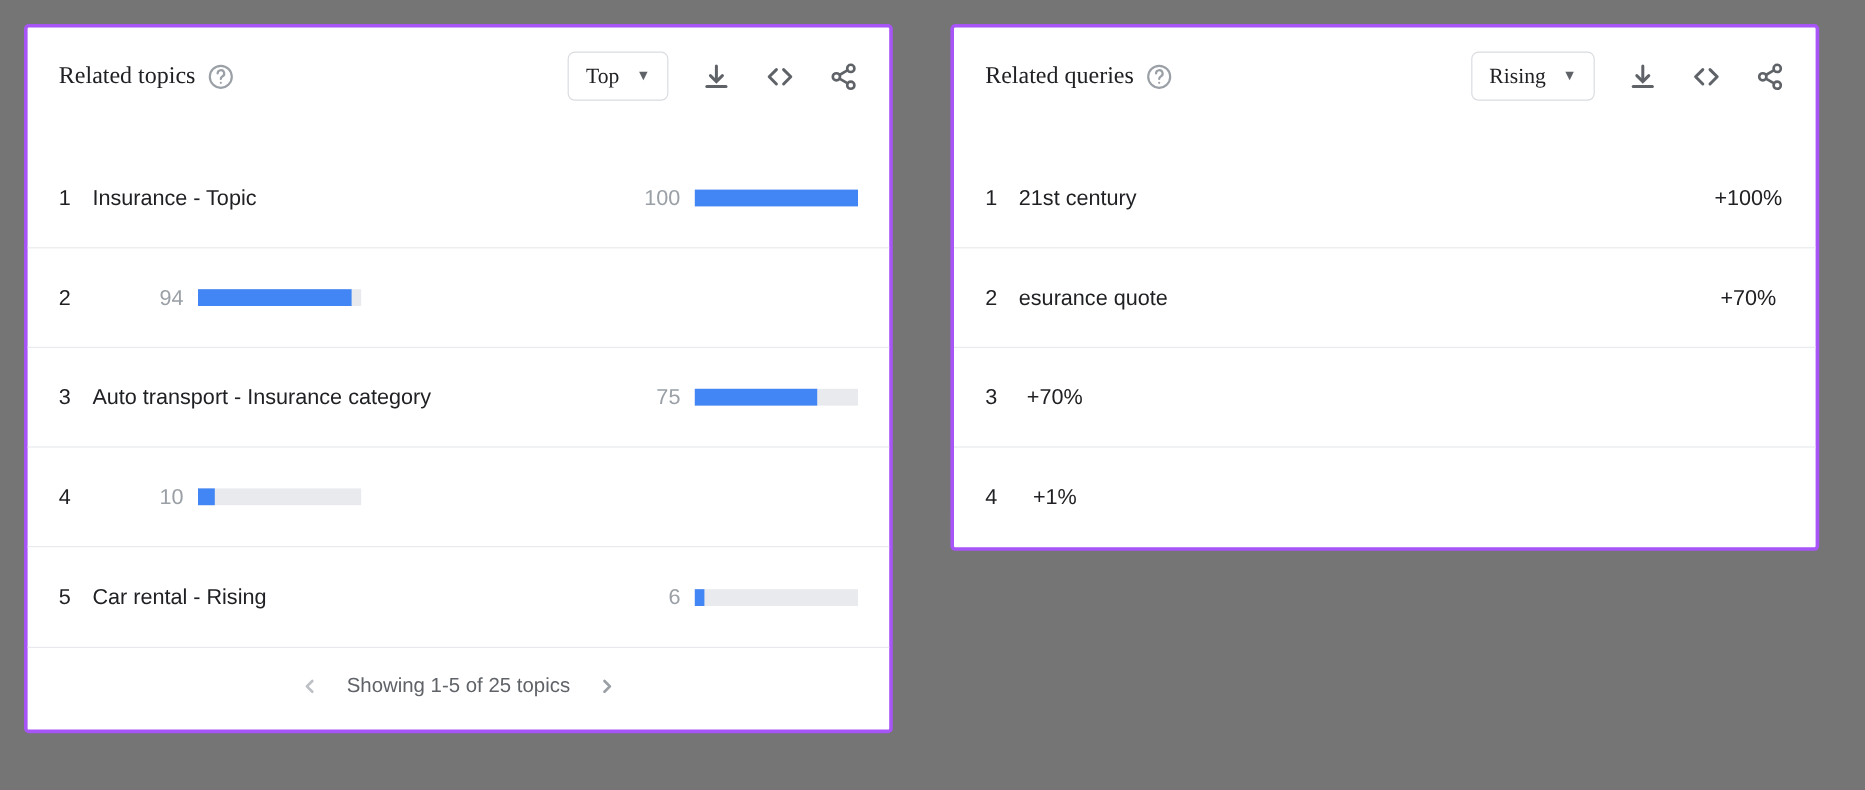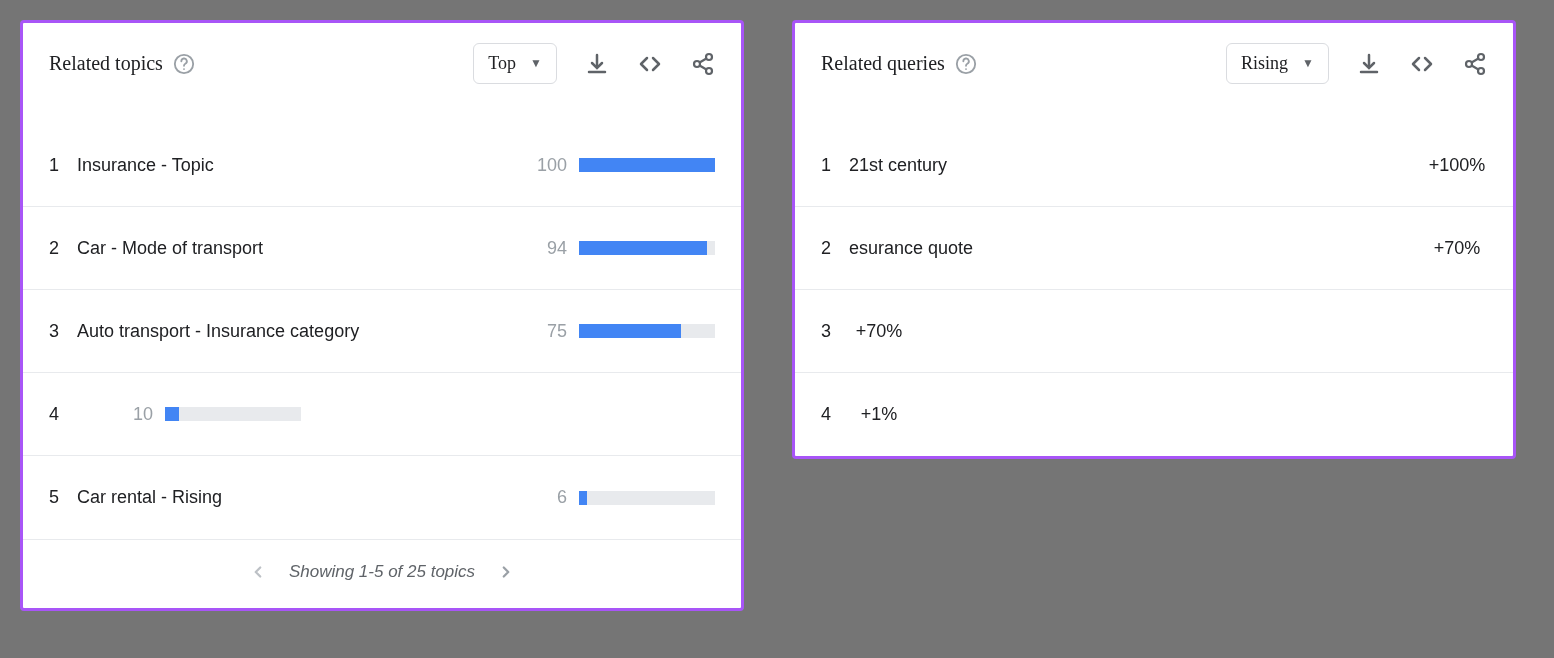--- a/index.html
+++ b/index.html
@@ -93,21 +93,20 @@
   }
   .pager {
     display: flex;
     align-items: center;
     justify-content: center;
     gap: 22px;
     padding: 22px 0 26px 0;
     color: #5f6368;
     font-size: 17px;
     border-top: 1px solid #e8eaed;
-    font-style: italic;
   }
   .pager .chev { cursor: pointer; display:inline-flex; }
   svg { display: block; }
 </style>
 </head>
 <body>
 
 <div class="card">
   <div class="card-header">
     <span class="card-title">Related topics</span>
@@ -153,21 +152,20 @@
     <div class="row">
       <span class="rank">1</span>
       <span class="label">Insurance - Topic</span>
       <span class="score">100</span>
       <div class="bar-track">
           <div class="bar-fill" style="width: 100%;"></div>
         </div>
     </div>
     <div class="row">
       <span class="rank">2</span>
-      <span class="label">Car - Mode of transport</span>
       <span class="score">94</span>
       <div class="bar-track">
           <div class="bar-fill" style="width: 94%;"></div>
         </div>
     </div>
     <div class="row">
       <span class="rank">3</span>
       <span class="label">Auto transport - Insurance category</span>
       <span class="score">75</span>
       <div class="bar-track">

